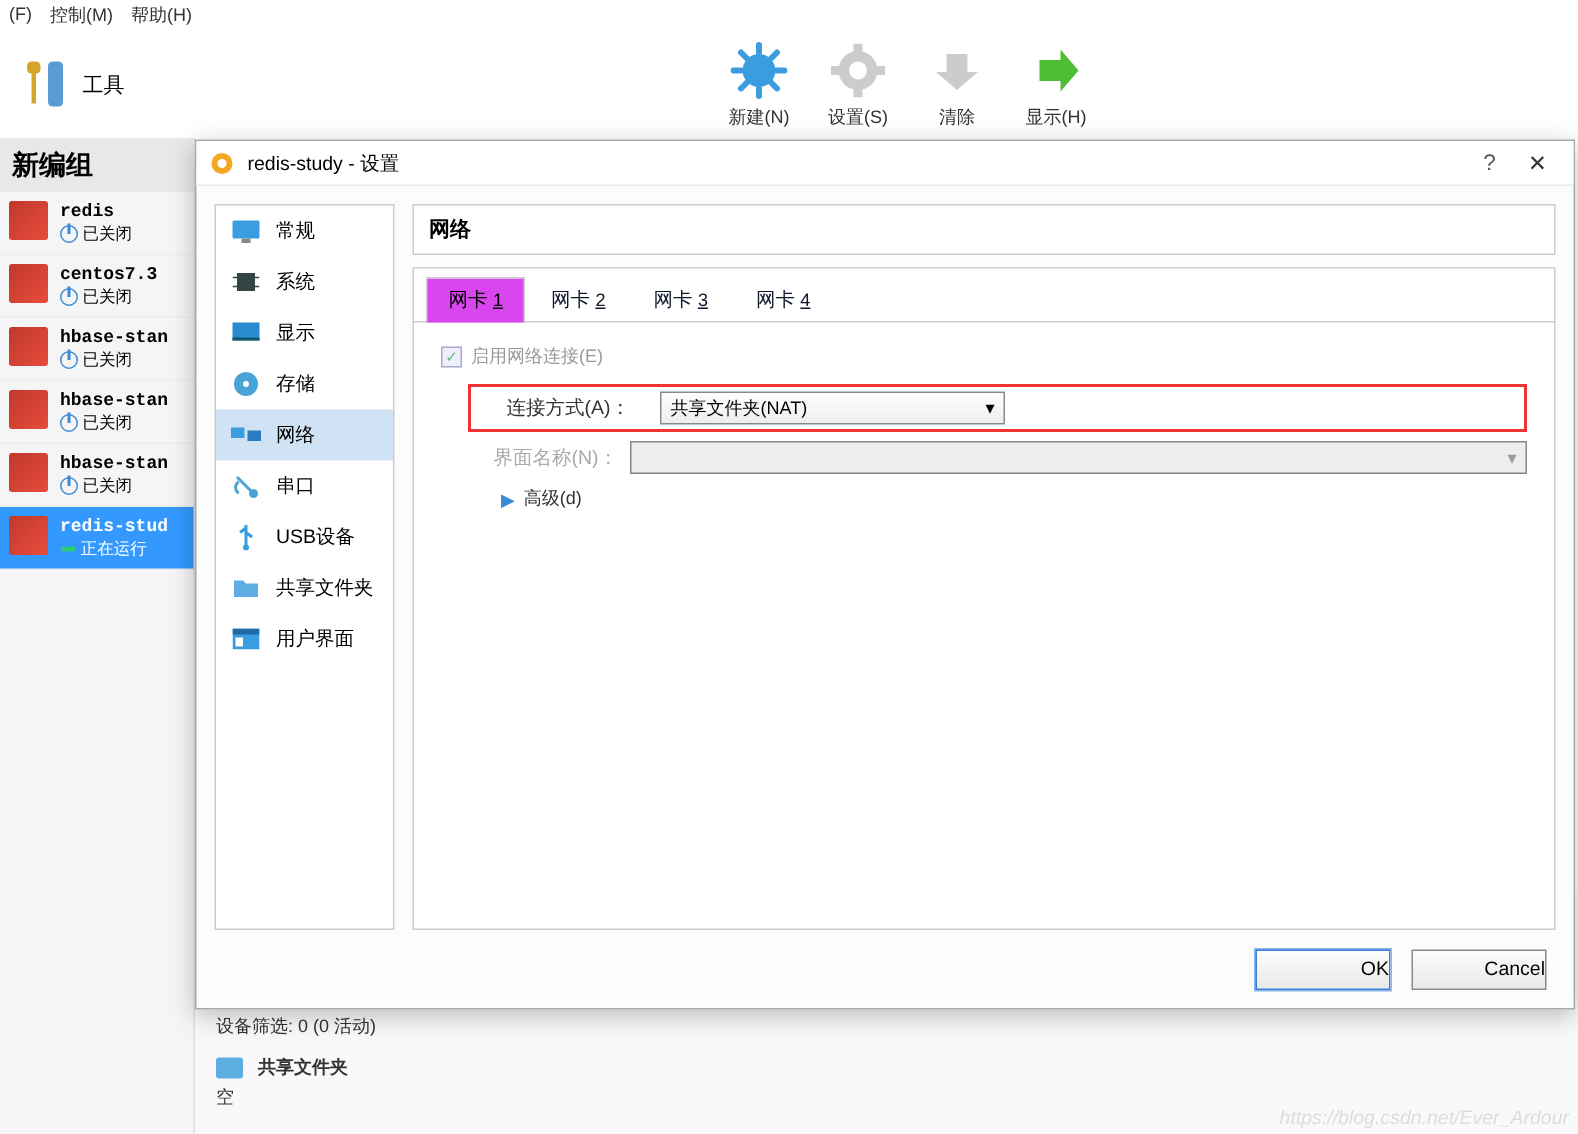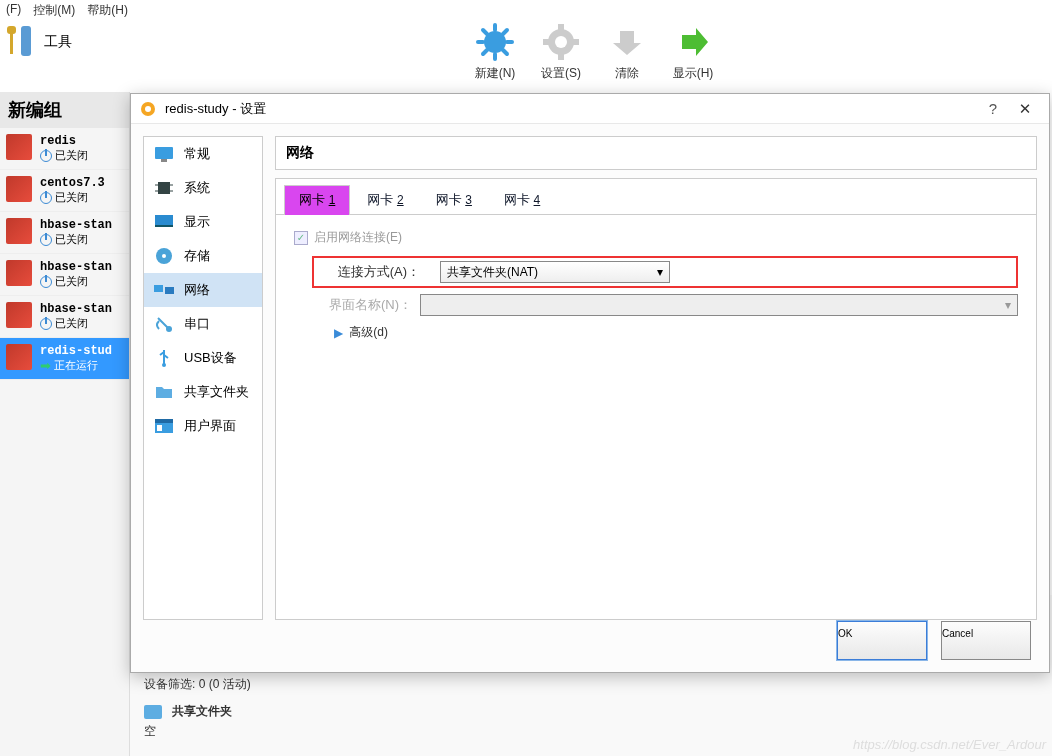--- a/index.html
+++ b/index.html
@@ -3,21 +3,21 @@
 <meta charset="utf-8">
 <style>
 * { margin: 0; padding: 0; box-sizing: border-box; font-family: "Microsoft YaHei", Tahoma, sans-serif; font-size: 12px; }
 body { background: #fff; width: 1052px; height: 756px; overflow: hidden; position: relative; }
 
 
 .menubar { height: 22px; padding: 2px 6px; display: flex; gap: 12px; color: #333; }
 .menubar span { cursor: default; }
 
 
-.main-toolbar { height: 70px; display: flex; align-items: flex-start; }
+.main-toolbar { height: 70px; display: flex; align-items: center; padding-left: 11px; }
 .tools-section { display: flex; align-items: center; gap: 8px; padding-left: 6px; width: 130px; }
 .tools-icon { width: 30px; height: 40px; display: flex; align-items: center; justify-content: center; }
 .tools-label { font-size: 14px; }
 .toolbar-buttons { margin-left: 335px; display: flex; gap: 6px; }
 .tbtn { width: 60px; text-align: center; }
 .tbtn-ico { width: 40px; height: 40px; margin: 0 auto 3px; display: flex; align-items: center; justify-content: center; }
 .tbtn-lbl { font-size: 12px; color: #333; }
 
 
 .sidebar { position: absolute; left: 0; top: 92px; width: 130px; background: #f5f5f5; border-right: 1px solid #ddd; height: 664px; }
@@ -70,21 +70,21 @@
 .field-row { display: flex; align-items: center; gap: 8px; margin: 4px 0 4px 18px; }
 .field-label { font-size: 13px; color: #333; width: 100px; text-align: right; }
 .field-label.disabled { color: #aaa; }
 .highlight-box { border: 2px solid #e33; padding: 3px 6px; display: flex; align-items: center; gap: 20px; }
 .dropdown { border: 1px solid #888; background: linear-gradient(#fff,#eee); height: 22px; display: flex; align-items: center; padding: 0 6px; min-width: 230px; justify-content: space-between; font-family: "SimSun", monospace; }
 .dropdown.disabled { background: #eee; color: #999; flex: 1; }
 .expander-row { display: flex; align-items: center; gap: 6px; margin: 8px 0 0 40px; color: #2a6bbf; }
 .expand-tri { color: #3a8bd8; }
 
 .dlg-buttons { position: absolute; right: 18px; bottom: 12px; display: flex; gap: 14px; }
-.btn { width: 90px; height: 39px; border: 1px solid #888; background: linear-gradient(#fdfdfd,#e8e8e8); text-align: left; line-height: 24px; font-size: 10px; }
+.btn { width: 90px; height: 27px; border: 1px solid #888; background: linear-gradient(#fdfdfd,#e8e8e8); text-align: right; line-height: 24px; font-size: 13px; }
 .btn.primary { border: 1px solid #3b7dd8; box-shadow: 0 0 0 1px #8ab6e8; }
 
 .watermark { position: absolute; right: 6px; bottom: 4px; color: #ddd; font-size: 13px; font-style: italic; }
 </style>
 </head>
 <body>
 
 <div class="menubar">
   <span>(F)</span>
   <span>控制(M)</span>

